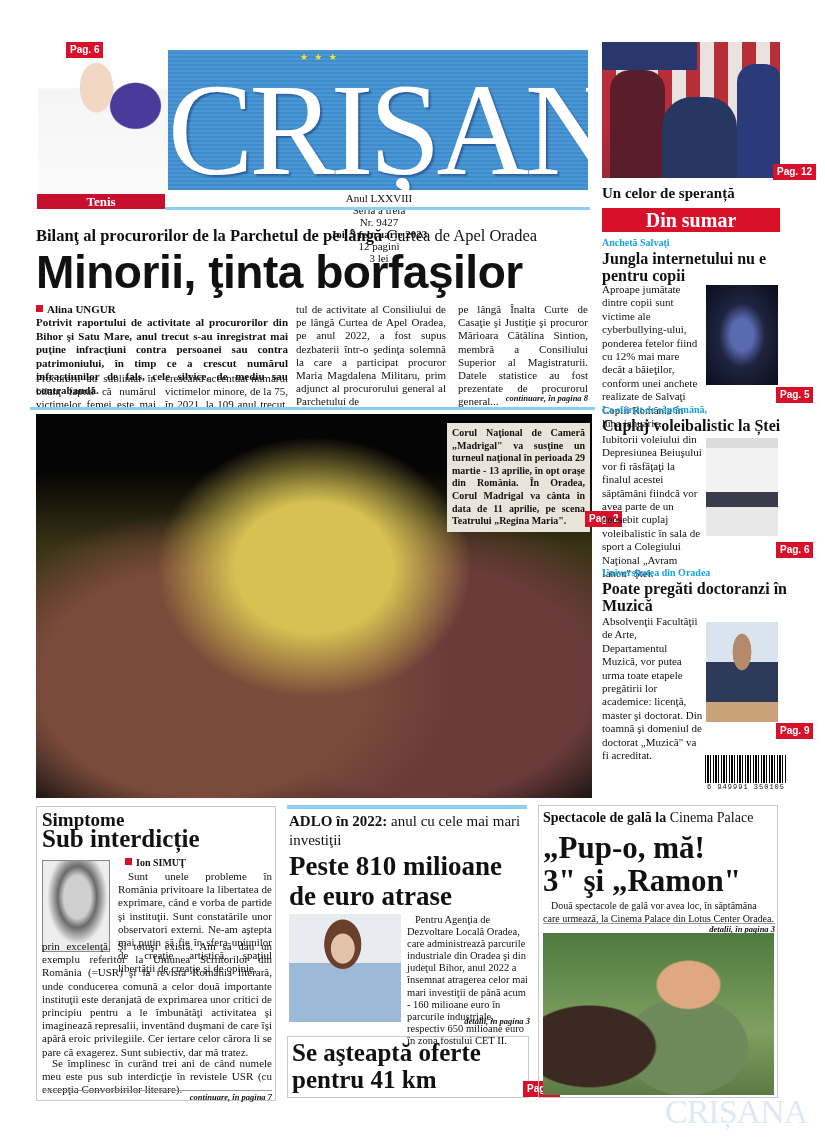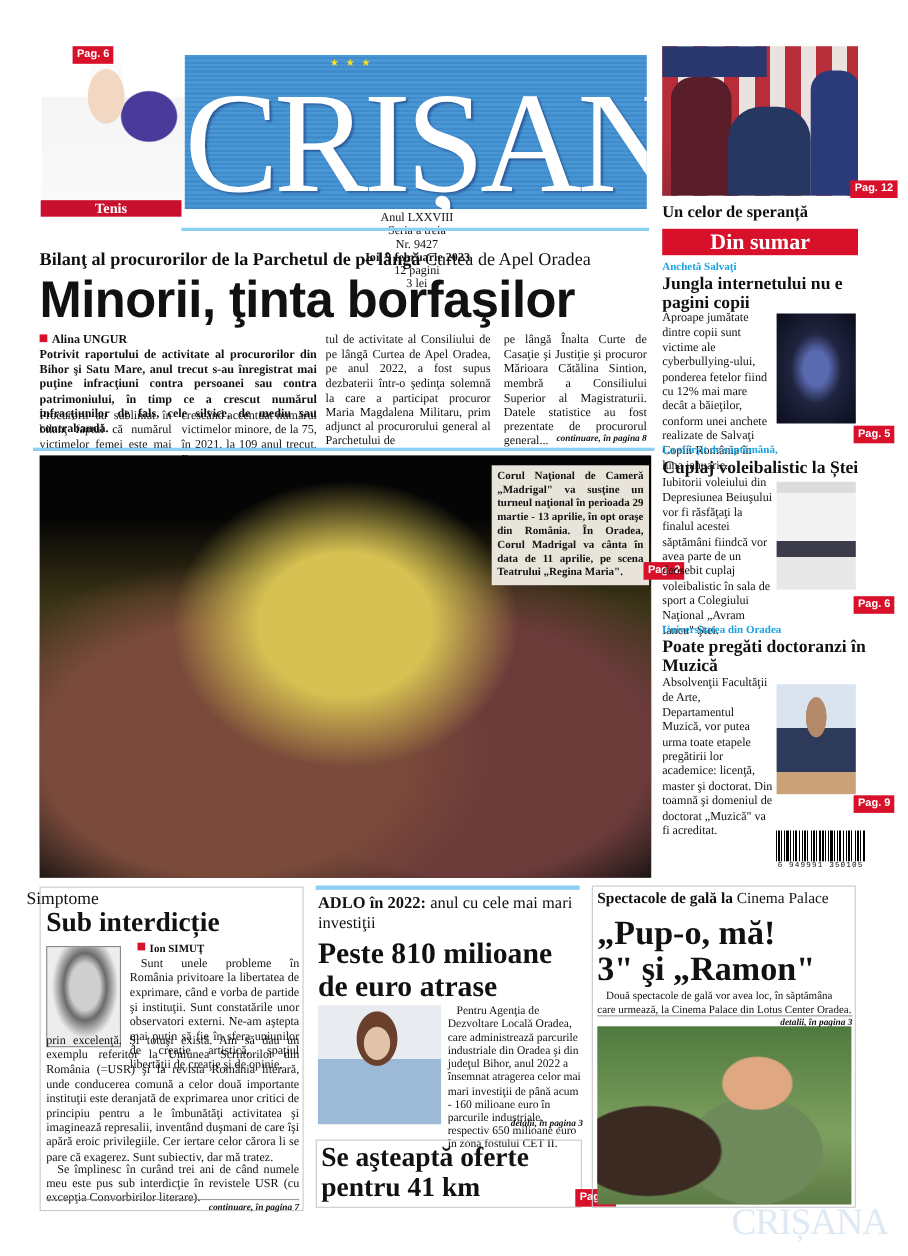--- a/index.html
+++ b/index.html
@@ -7,21 +7,21 @@
   .abs { position: absolute; }
   .pag { background: #d8102a; color: #fff; font-family: "Liberation Sans", sans-serif; font-weight: bold; font-size: 10px; padding: 2px 4px; display: inline-block; line-height: 12px; margin-left: 28px; }
   .red-sq { display: inline-block; width: 7px; height: 7px; background: #d8102a; margin-right: 4px; vertical-align: 1px; }
   .blue-kicker { color: #1aa3e0; font-weight: bold; font-size: 10px; }
   p.body { font-size: 11px; line-height: 13.2px; text-align: justify; }
   .cont { font-size: 8.5px; font-style: italic; font-weight: bold; text-align: right; }
   .photo { overflow: hidden; }
 
   
   #tennis-photo { left: 38px; top: 42px; width: 130px; height: 152px; background: radial-gradient(ellipse at 45% 30%, #f2d7c3 0 16%, transparent 17%), radial-gradient(ellipse at 45% 18%, #fafafa 0 14%, transparent 15%), radial-gradient(ellipse at 75% 42%, #4a3a9a 0 18%, transparent 19%), linear-gradient(180deg, #fff 0%, #fff 30%, #f5f5f5 31%, #fafafa 100%); }
-  #tennis-label { left: 37px; top: 182px; width: 128px; height: 15px; background: #c8102e; color: #fff; font-weight: bold; font-size: 13px; text-align: center; line-height: 15px; }
+  #tennis-label { left: 37px; top: 194px; width: 128px; height: 15px; background: #c8102e; color: #fff; font-weight: bold; font-size: 13px; text-align: center; line-height: 15px; }
   #tennis-pag { left: 38px; top: 42px; }
 
   
   #masthead { left: 168px; top: 50px; width: 420px; height: 140px; background: repeating-linear-gradient(180deg, #4a97d6 0 2px, #3f8bcc 2px 4px); overflow: hidden; }
   #mast-tag { position: absolute; left: 0; right: 0; top: 6px; text-align: center; color: #fff; font-family: "Liberation Sans", sans-serif; font-weight: bold; font-size: 13px; letter-spacing: 0.2px; }
   #mast-title { position: absolute; left: 0; right: 0; top: 16px; text-align: center; color: #fff; font-family: "Liberation Serif", serif; font-size: 128px; line-height: 128px; letter-spacing: -4px; transform: scaleY(1.02); text-shadow: 2px 2px 2px rgba(0,0,60,0.35); }
   #mast-stars { position: absolute; left: 132px; top: 2px; color: #ffe21a; font-size: 9px; letter-spacing: 2px; }
   #meta-row { left: 170px; top: 192px; width: 418px; height: 15px; display: flex; justify-content: space-between; font-size: 11px; align-items: center; flex-direction: column; }
   #meta-row .b { font-weight: bold; }
   #meta-line { left: 165px; top: 207px; width: 425px; height: 3px; background: #8ccff2; }
@@ -73,21 +73,21 @@
   #r3-text { top: 615px; width: 102px; }
   #r3-photo { left: 706px; top: 622px; width: 72px; height: 100px; background: radial-gradient(ellipse at 50% 30%, #b58a6a 0 18%, transparent 19%), linear-gradient(180deg, #d9e4ee 0 40%, #2e3a5a 40% 80%, #c9a27a 80% 100%); }
   #r3-pag { left: 748px; top: 723px; }
   #barcode { left: 705px; top: 755px; width: 82px; height: 40px; }
   #barcode .bars { height: 28px; background: repeating-linear-gradient(90deg, #000 0 1px, #fff 1px 2px, #000 2px 4px, #fff 4px 5px, #000 5px 6px, #fff 6px 8px); }
   #barcode .num { font-family: "Liberation Mono", monospace; font-size: 7px; text-align: center; letter-spacing: 1px; }
 
   
   .box { position: absolute; border: 1px solid #c9c9c9; }
   #simptome-box { left: 36px; top: 806px; width: 240px; height: 295px; }
-  #s-kicker { left: 24px; top: 809px; font-size: 16px; font-weight: normal; }
+  #s-kicker { left: 42px; top: 809px; font-size: 19px; font-weight: bold; }
   #s-title { left: 42px; top: 825px; font-size: 25px; font-weight: bold; }
   #s-photo { left: 42px; top: 860px; width: 68px; height: 92px; border: 1px solid #888; background: radial-gradient(ellipse at 52% 40%, #cfcfcf 0 28%, #6a6a6a 40%, #ededed 62%), #eee; }
   #s-author { left: 125px; top: 857px; font-size: 10px; font-weight: bold; }
   #s-p1 { left: 118px; top: 870px; width: 154px; text-indent: 10px; }
   #s-p2 { left: 42px; top: 940px; width: 230px; }
   #s-p3 { left: 42px; top: 1057px; width: 230px; text-indent: 10px; }
   #s-cont { left: 42px; top: 1090px; width: 230px; border-top: 1px solid #999; padding-top: 1px; }
 
   #adlo-line { left: 287px; top: 805px; width: 240px; height: 4px; background: #8ccff2; }
   #a-kicker { left: 289px; top: 812px; width: 240px; font-size: 15px; line-height: 19px; }
@@ -149,21 +149,21 @@
 <p class="abs body" id="lead-c3">tul de activitate al Consiliului de pe lângă Curtea de Apel Oradea, pe anul 2022, a fost supus dezbaterii într-o şedinţa solemnă la care a participat procuror Maria Magdalena Militaru, prim adjunct al procurorului general al Parchetului de</p>
 <p class="abs body" id="lead-c4">pe lângă Înalta Curte de Casaţie şi Justiţie şi procuror Mărioara Cătălina Sintion, membră a Consiliului Superior al Magistraturii. Datele statistice au fost prezentate de procurorul general...</p>
 <div class="abs cont" id="lead-cont">continuare, în pagina 8</div>
 <div class="abs" id="lead-line"></div>
 
 <div class="abs photo" id="choir"></div>
 <div class="abs" id="choir-caption">Corul Naţional de Cameră „Madrigal" va susţine un turneul naţional în perioada 29 martie - 13 aprilie, în opt oraşe din România. În Oradea, Corul Madrigal va cânta în data de 11 aprilie, pe scena Teatrului „Regina Maria".</div>
 <span class="abs pag" id="choir-pag">Pag. 2</span>
 
 <div class="rc-kicker blue-kicker" id="r1-kicker">Anchetă Salvaţi</div>
-<div class="rc-title" id="r1-title">Jungla internetului nu e pagini copii</div>
+<div class="rc-title" id="r1-title">Jungla internetului nu e pentru copii</div>
 <p class="rc-text" id="r1-text">Aproape jumătate dintre copii sunt victime ale cyberbullying-ului, ponderea fetelor fiind cu 12% mai mare decât a băieţilor, conform unei anchete realizate de Salvaţi Copiii România în luna ianuarie.</p>
 <div class="abs photo" id="r1-photo"></div>
 <span class="abs pag" id="r1-pag">Pag. 5</span>
 
 <div class="rc-kicker blue-kicker" id="r2-kicker">La sfârşit de săptămână,</div>
 <div class="rc-title" id="r2-title">Cuplaj voleibalistic la Ștei</div>
 <p class="rc-text" id="r2-text">Iubitorii voleiului din Depresiunea Beiuşului vor fi răsfăţaţi la finalul acestei săptămâni fiindcă vor avea parte de un deosebit cuplaj voleibalistic în sala de sport a Colegiului Naţional „Avram Iancu" Ştei.</p>
 <div class="abs photo" id="r2-photo"></div>
 <span class="abs pag" id="r2-pag">Pag. 6</span>
 

